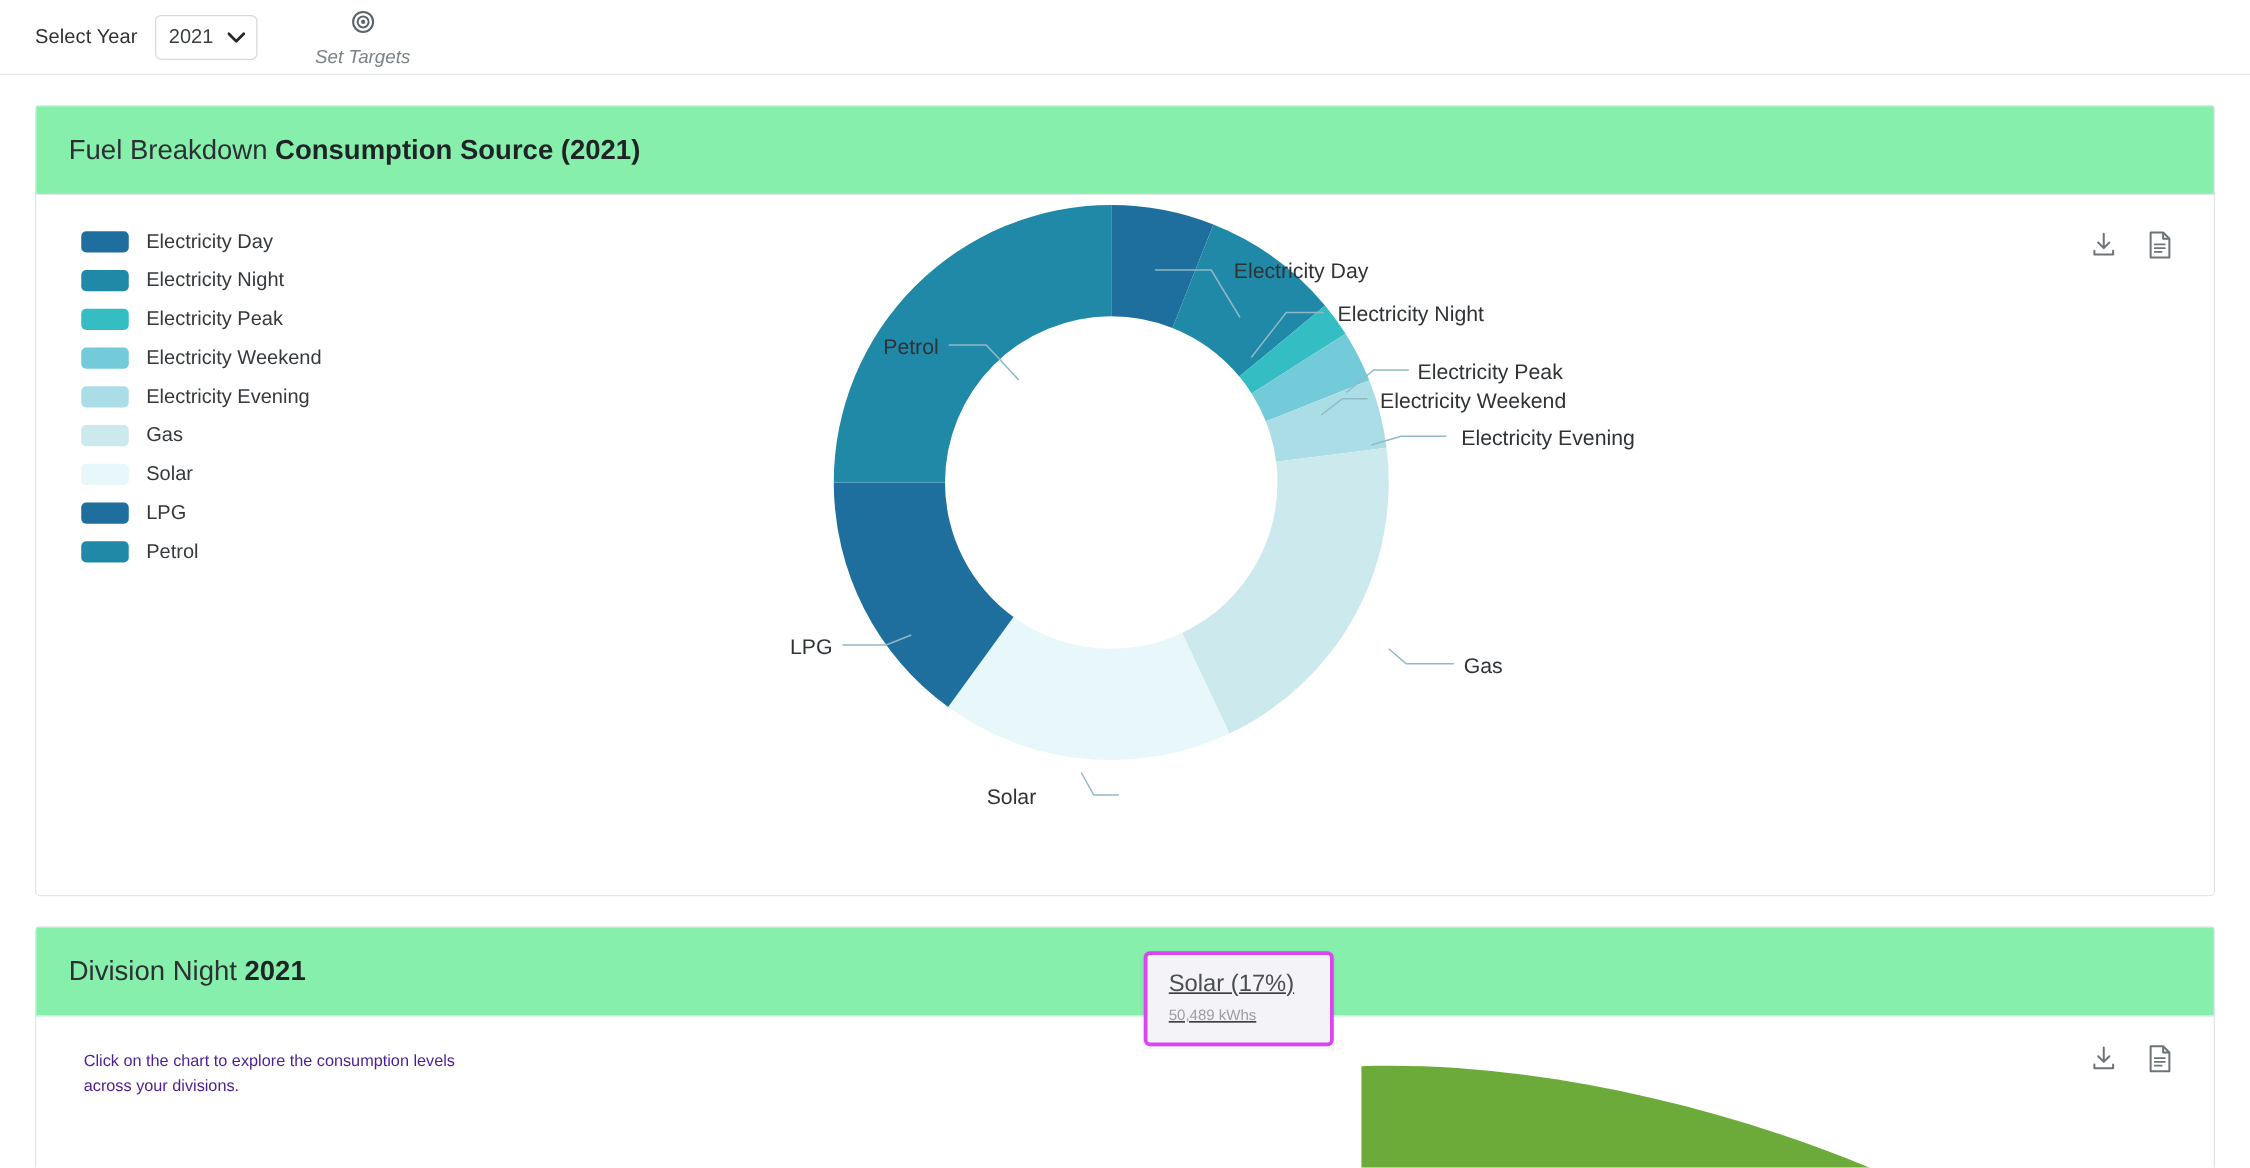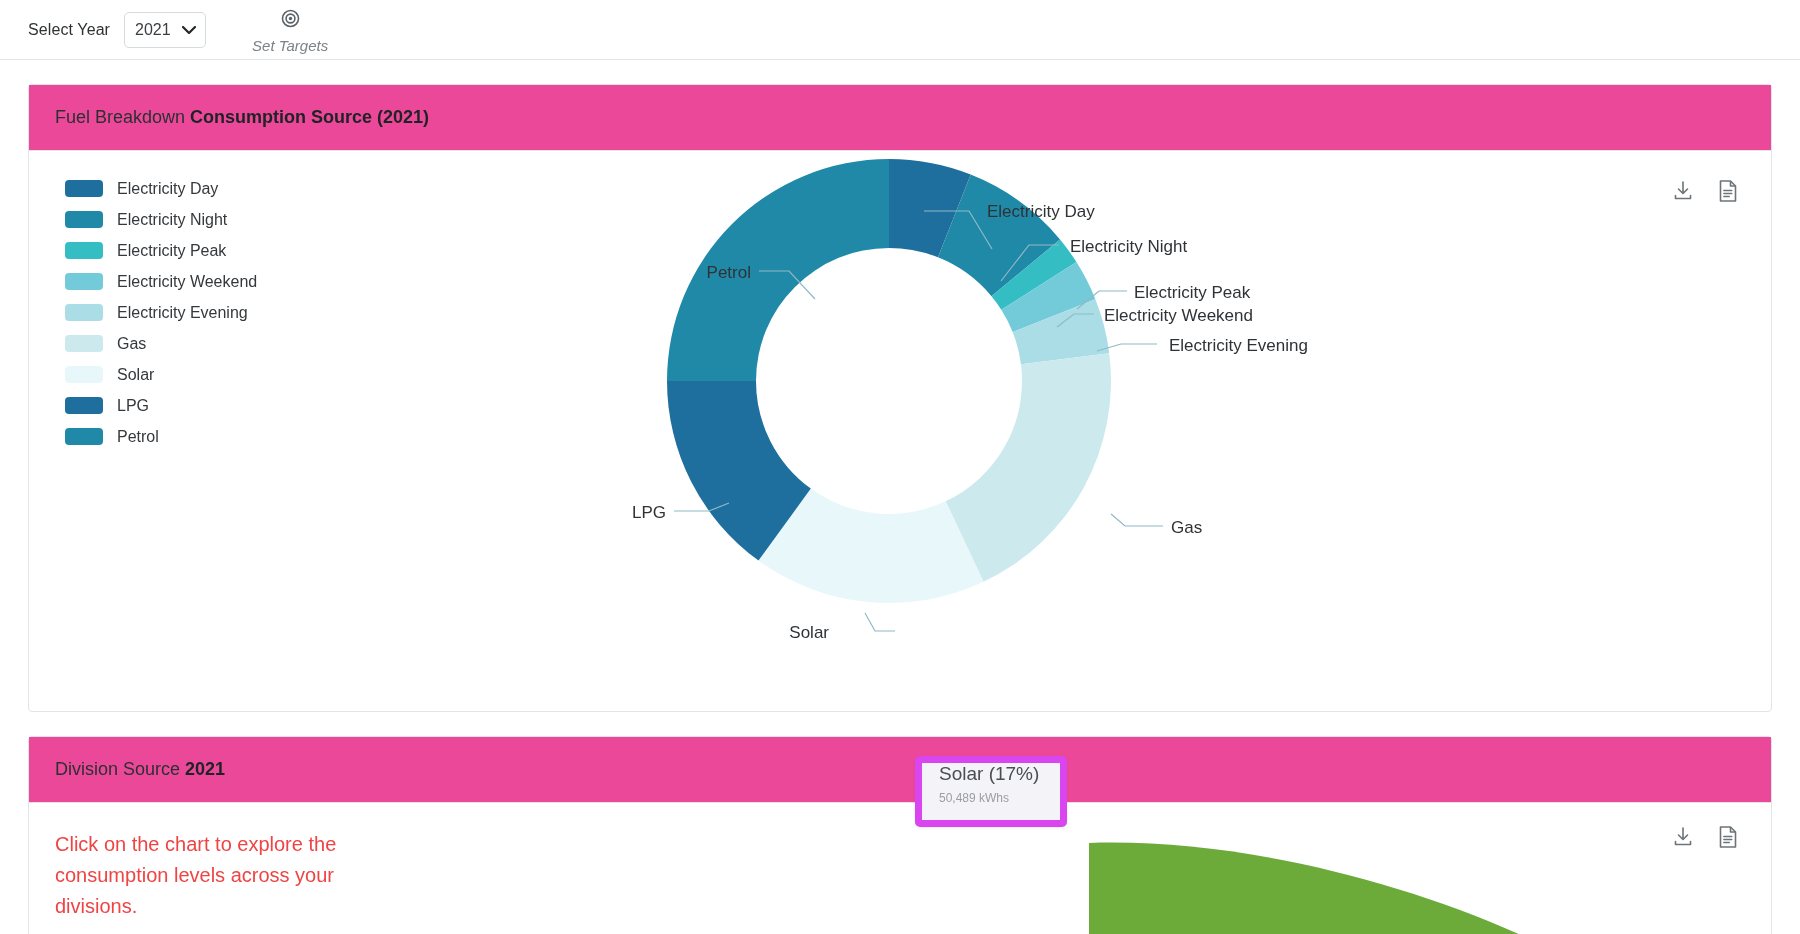--- a/index.html
+++ b/index.html
@@ -64,24 +64,24 @@
   .set-targets .tgt-text { font-size: 15px; color: #7b8387; }
 
   
   .card {
     margin: 24px 28px 0 28px;
     border: 1px solid #e2e5e7;
     border-radius: 4px;
     background: #fff;
   }
   .card-header {
-    background: #ec4899;
+    background: #86efac;
     border-bottom: 1px solid #e2e5e7;
     padding: 22px 26px;
-    font-size: 18px;
+    font-size: 22px;
     color: #2c3033;
     font-weight: 400;
   }
   .card-header b { font-weight: 700; color: #1f2326; }
   .card-body { position: relative; }
 
   
   .legend {
     position: absolute;
     left: 36px;
@@ -119,37 +119,38 @@
   }
   .icon-btn { cursor: pointer; line-height: 0; }
 
   
   .tooltip {
     position: absolute;
     left: 886px;
     top: 605px;
     width: 152px;
     background: #f4f3f8;
-    border: 7px solid #d946ef;
+    border: 3px solid #d946ef;
     border-radius: 5px;
-    padding: 0 17px 15px 17px;
+    padding: 13px 17px 15px 17px;
     box-shadow: 0 1px 3px rgba(0,0,0,.08);
+    text-decoration: underline;
   }
   .tooltip-title { font-size: 19px; color: #4a4d52; white-space: nowrap; }
   .tooltip-value { font-size: 12px; color: #9a9da2; margin-top: 6px; white-space: nowrap; }
 
   
   .split-body { position: relative; height: 140px; overflow: hidden; }
   .split-text {
     position: absolute;
-    left: 26px; top: 26px;
+    left: 38px; top: 26px;
     width: 330px;
-    font-size: 20px;
+    font-size: 13px;
     line-height: 1.55;
-    color: #ef4444;
+    color: #4c1d95;
   }
   .green-shape { position: absolute; left: 1060px; top: 10px; }
 </style>
 </head>
 <body>
 
 <div class="toolbar">
   <span class="toolbar-label">Select Year</span>
   <span class="select-wrap">
     <select class="year-select">
@@ -273,21 +274,21 @@
       <div class="tooltip">
         <div class="tooltip-title">Solar (17%)</div>
         <div class="tooltip-value">50,489 kWhs</div>
       </div>
     </div>
 
   </div>
 </div>
 
 <div class="card">
-  <div class="card-header"><span>Division Source </span><b>2021</b></div>
+  <div class="card-header"><span>Division Night </span><b>2021</b></div>
   <div class="split-body">
     <div class="split-text">Click on the chart to explore the consumption levels across your divisions.</div>
 
     <div class="export-icons" style="top:22px">
       <span class="icon-btn">
         <svg width="24" height="24" viewBox="0 0 24 24">
           <path d="M12 3v11M7.5 10L12 14.5 16.5 10" fill="none" stroke="#6d7477" stroke-width="1.6" stroke-linecap="round" stroke-linejoin="round"></path>
           <path d="M4.5 16.5v3h15v-3" fill="none" stroke="#6d7477" stroke-width="1.6" stroke-linecap="round" stroke-linejoin="round"></path>
         </svg>
       </span>

